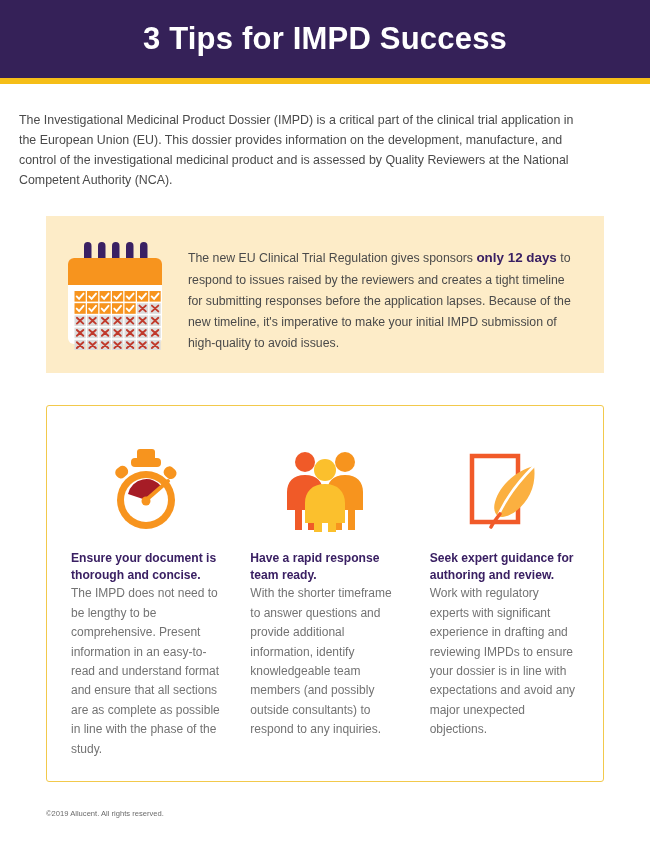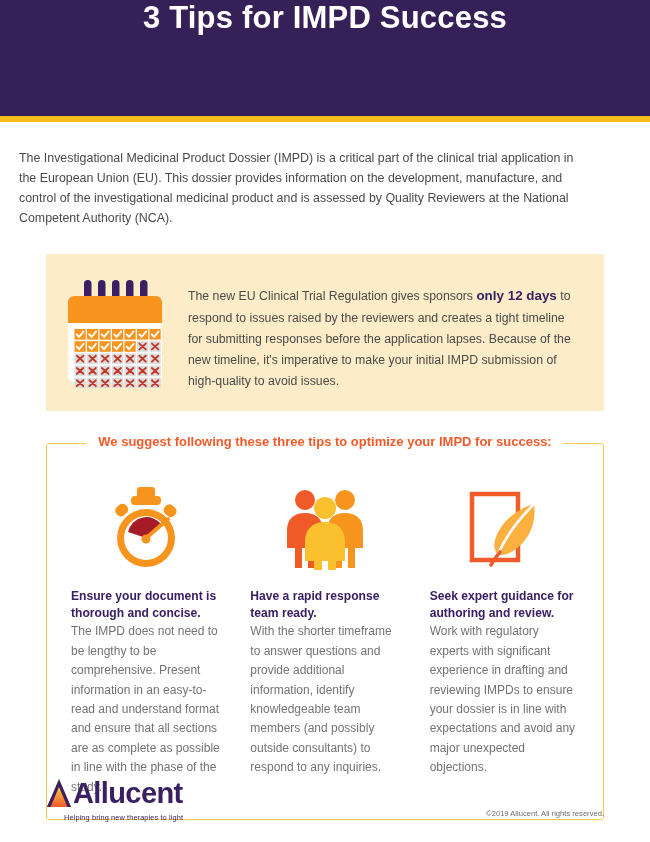--- a/index.html
+++ b/index.html
@@ -6,23 +6,23 @@
   html, body {
     width: 650px; height: 842px;
     background: #ffffff;
     font-family: "Liberation Sans", sans-serif;
     overflow: hidden;
   }
   .page { position: relative; width: 650px; height: 842px; background: #fff; }
 
   
   .header {
-    height: 116px;
+    height: 78px;
     background: #352158;
-    display: flex; align-items: flex-start; justify-content: center;
+    display: flex; align-items: center; justify-content: center;
   }
   .header-title {
     color: #ffffff;
     font-size: 31px;
     font-weight: bold;
     letter-spacing: 0.2px;
   }
   .accent-bar { height: 6px; background: #F5BE18; }
 
   
@@ -225,21 +225,20 @@
             <path d="M83.9 100.2 L90.3 106 M90.3 100.2 L83.9 106" stroke="#C0392B" stroke-width="1.9" fill="none" stroke-linecap="round"></path>
           </g>
       </svg>
     </div>
     <div class="callout-text">
       <span>The new EU Clinical Trial Regulation gives sponsors </span><b>only 12 days</b><span> to respond to issues raised by the reviewers and creates a tight timeline for submitting responses before the application lapses. Because of the new timeline, it's imperative to make your initial IMPD submission of high-quality to avoid issues.</span>
     </div>
   </div>
 
   <div class="tips-box">
-    <div class="tips-heading">We suggest following these three tips to optimize your IMPD for success:</div>
 
     <div class="tips-grid">
 
       <div class="tip">
         <div class="tip-icon">
           <svg width="80" height="84" viewBox="0 0 80 84" aria-hidden="true">
             <rect x="31" y="1" width="18" height="13" rx="3" fill="#F7941E"></rect>
             <rect x="25" y="10" width="30" height="9" rx="4" fill="#F7941E"></rect>
             <rect x="9" y="19" width="13" height="11" rx="5" fill="#F7941E" transform="rotate(-40 15 24)"></rect>
             <rect x="58" y="19" width="13" height="11" rx="5" fill="#F7941E" transform="rotate(40 64 24)"></rect>
@@ -282,33 +281,16 @@
           </svg>
         </div>
         <div class="tip-title">Seek expert guidance for authoring and review.</div>
         <div class="tip-body">Work with regulatory experts with significant experience in drafting and reviewing IMPDs to ensure your dossier is in line with expectations and avoid any major unexpected objections.</div>
       </div>
 
     </div>
   </div>
 
   <div class="footer">
-    <div class="logo-wrap">
-      <div class="logo-row">
-        <svg width="26" height="30" viewBox="0 0 26 30" aria-hidden="true">
-          <defs>
-            <linearGradient id="agrad" x1="0" y1="1" x2="0" y2="0">
-              <stop offset="0%" stop-color="#F05A28"></stop>
-              <stop offset="55%" stop-color="#FBB040"></stop>
-              <stop offset="100%" stop-color="#FDE9A8"></stop>
-            </linearGradient>
-          </defs>
-          <path d="M13 1 L25 29 L1 29 Z" fill="url(#agrad)"></path>
-          <path d="M13 1 L25 29 L21.5 29 L13 9 L4.5 29 L1 29 Z" fill="#3A2063"></path>
-        </svg>
-        <span class="logo-word">Allucent</span>
-      </div>
-      <div class="logo-tag">Helping bring new therapies to light</div>
-    </div>
     <div class="copyright">©2019 Allucent. All rights reserved.</div>
   </div>
 
 </div>
 
 </body></html>

